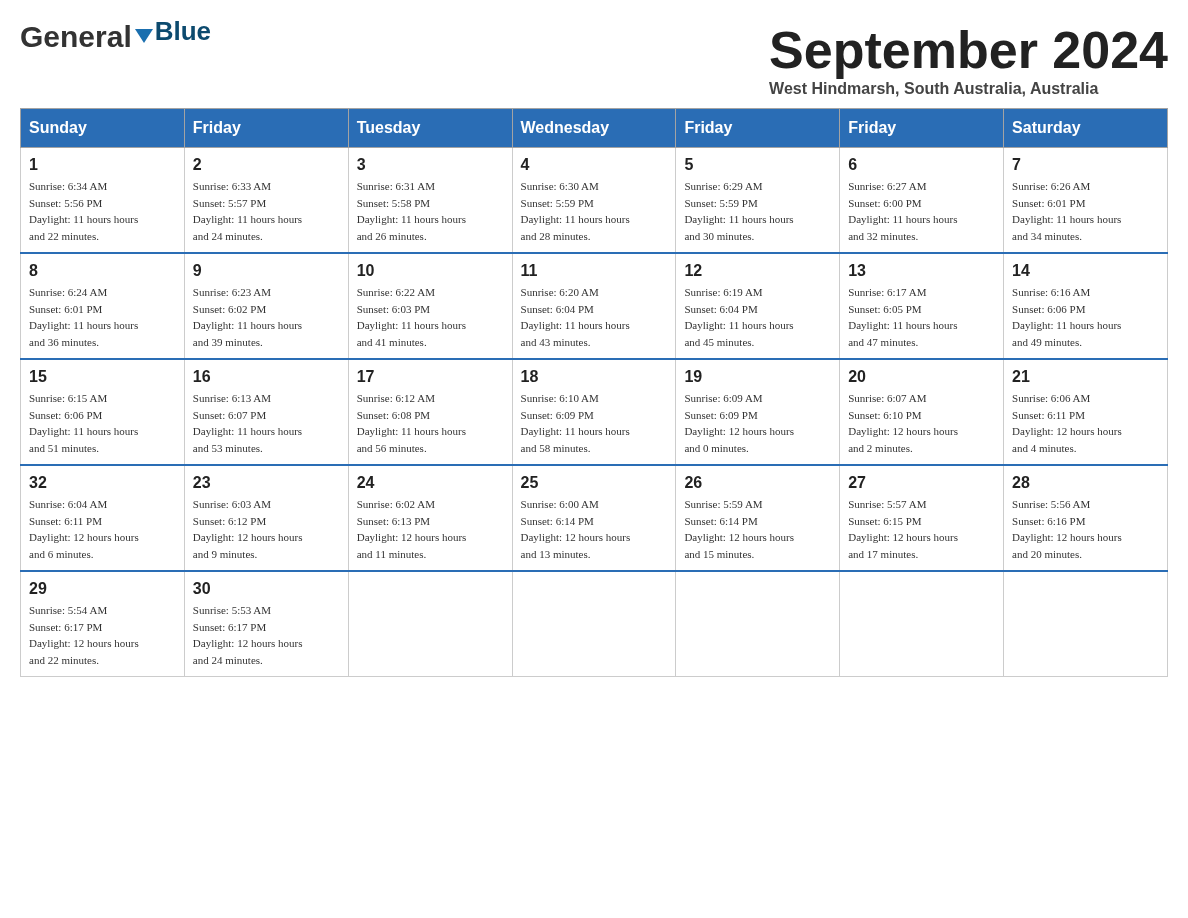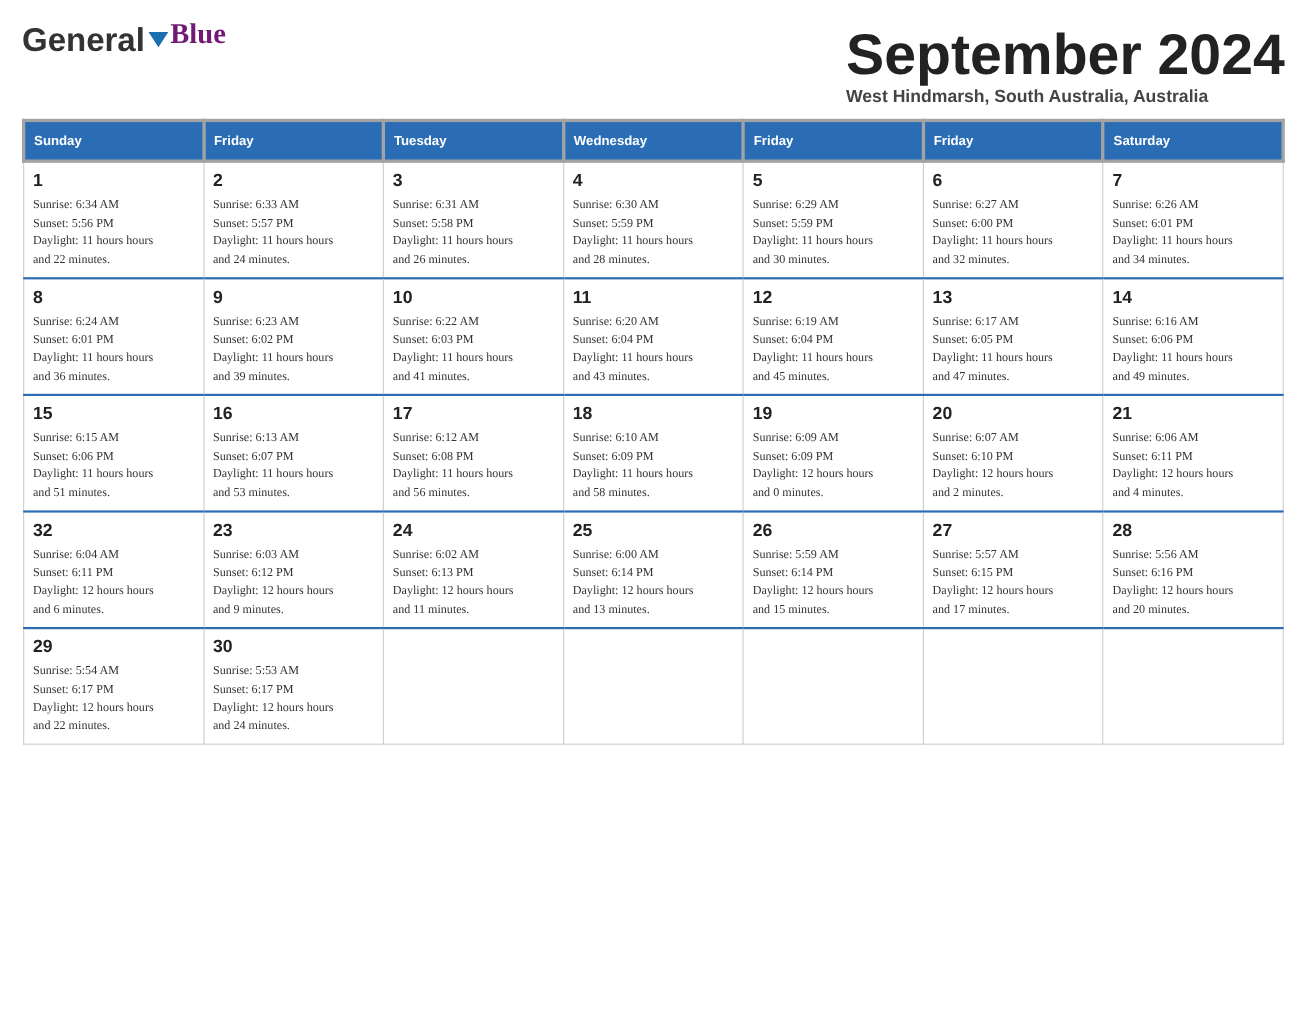--- a/index.html
+++ b/index.html
@@ -35,25 +35,25 @@
       color: #444;
     }
     .calendar {
       width: 100%;
       border-collapse: collapse;
       margin-top: 10px;
     }
     .calendar thead tr th {
       background-color: #2a6db5;
       color: #fff;
-      font-size: 12px;
+      font-size: 16px;
       font-weight: bold;
       padding: 10px 8px;
       text-align: left;
-      border: 3px solid #a3a3a3;
+      border: 1px solid #a3a3a3;
     }
     .calendar tbody tr td {
       vertical-align: top;
       padding: 8px;
       border: 1px solid #ccc;
       width: 14.28%;
       font-size: 13px;
       color: #333;
       min-height: 100px;
     }
@@ -79,21 +79,21 @@
   </style>
 </head>
 <body>
 
 <div class="header">
   <div class="logo">
     <div style="display:flex; align-items:center;">
       <span style="font-size:30px; font-weight:bold; color:#333;">General</span>
       <span style="display:inline-block; width:0; height:0; border-left:9px solid transparent; border-right:9px solid transparent; border-top:14px solid #1a6faf; margin-left:3px; margin-bottom:2px;"></span>
     </div>
-    <div style="color:#701a75; font-size:26px; font-weight:bold; margin-top:-4px; margin-left:2px;font-family:Liberation Serif, serif;">Blue</div>
+    <div style="color:#0c4a6e; font-size:26px; font-weight:bold; margin-top:-4px; margin-left:2px;">Blue</div>
   </div>
   <div class="title-block">
     <h1>September 2024</h1>
     <h2>West Hindmarsh, South Australia, Australia</h2>
   </div>
 </div>
 
 <table class="calendar">
   <thead>
     <tr>

